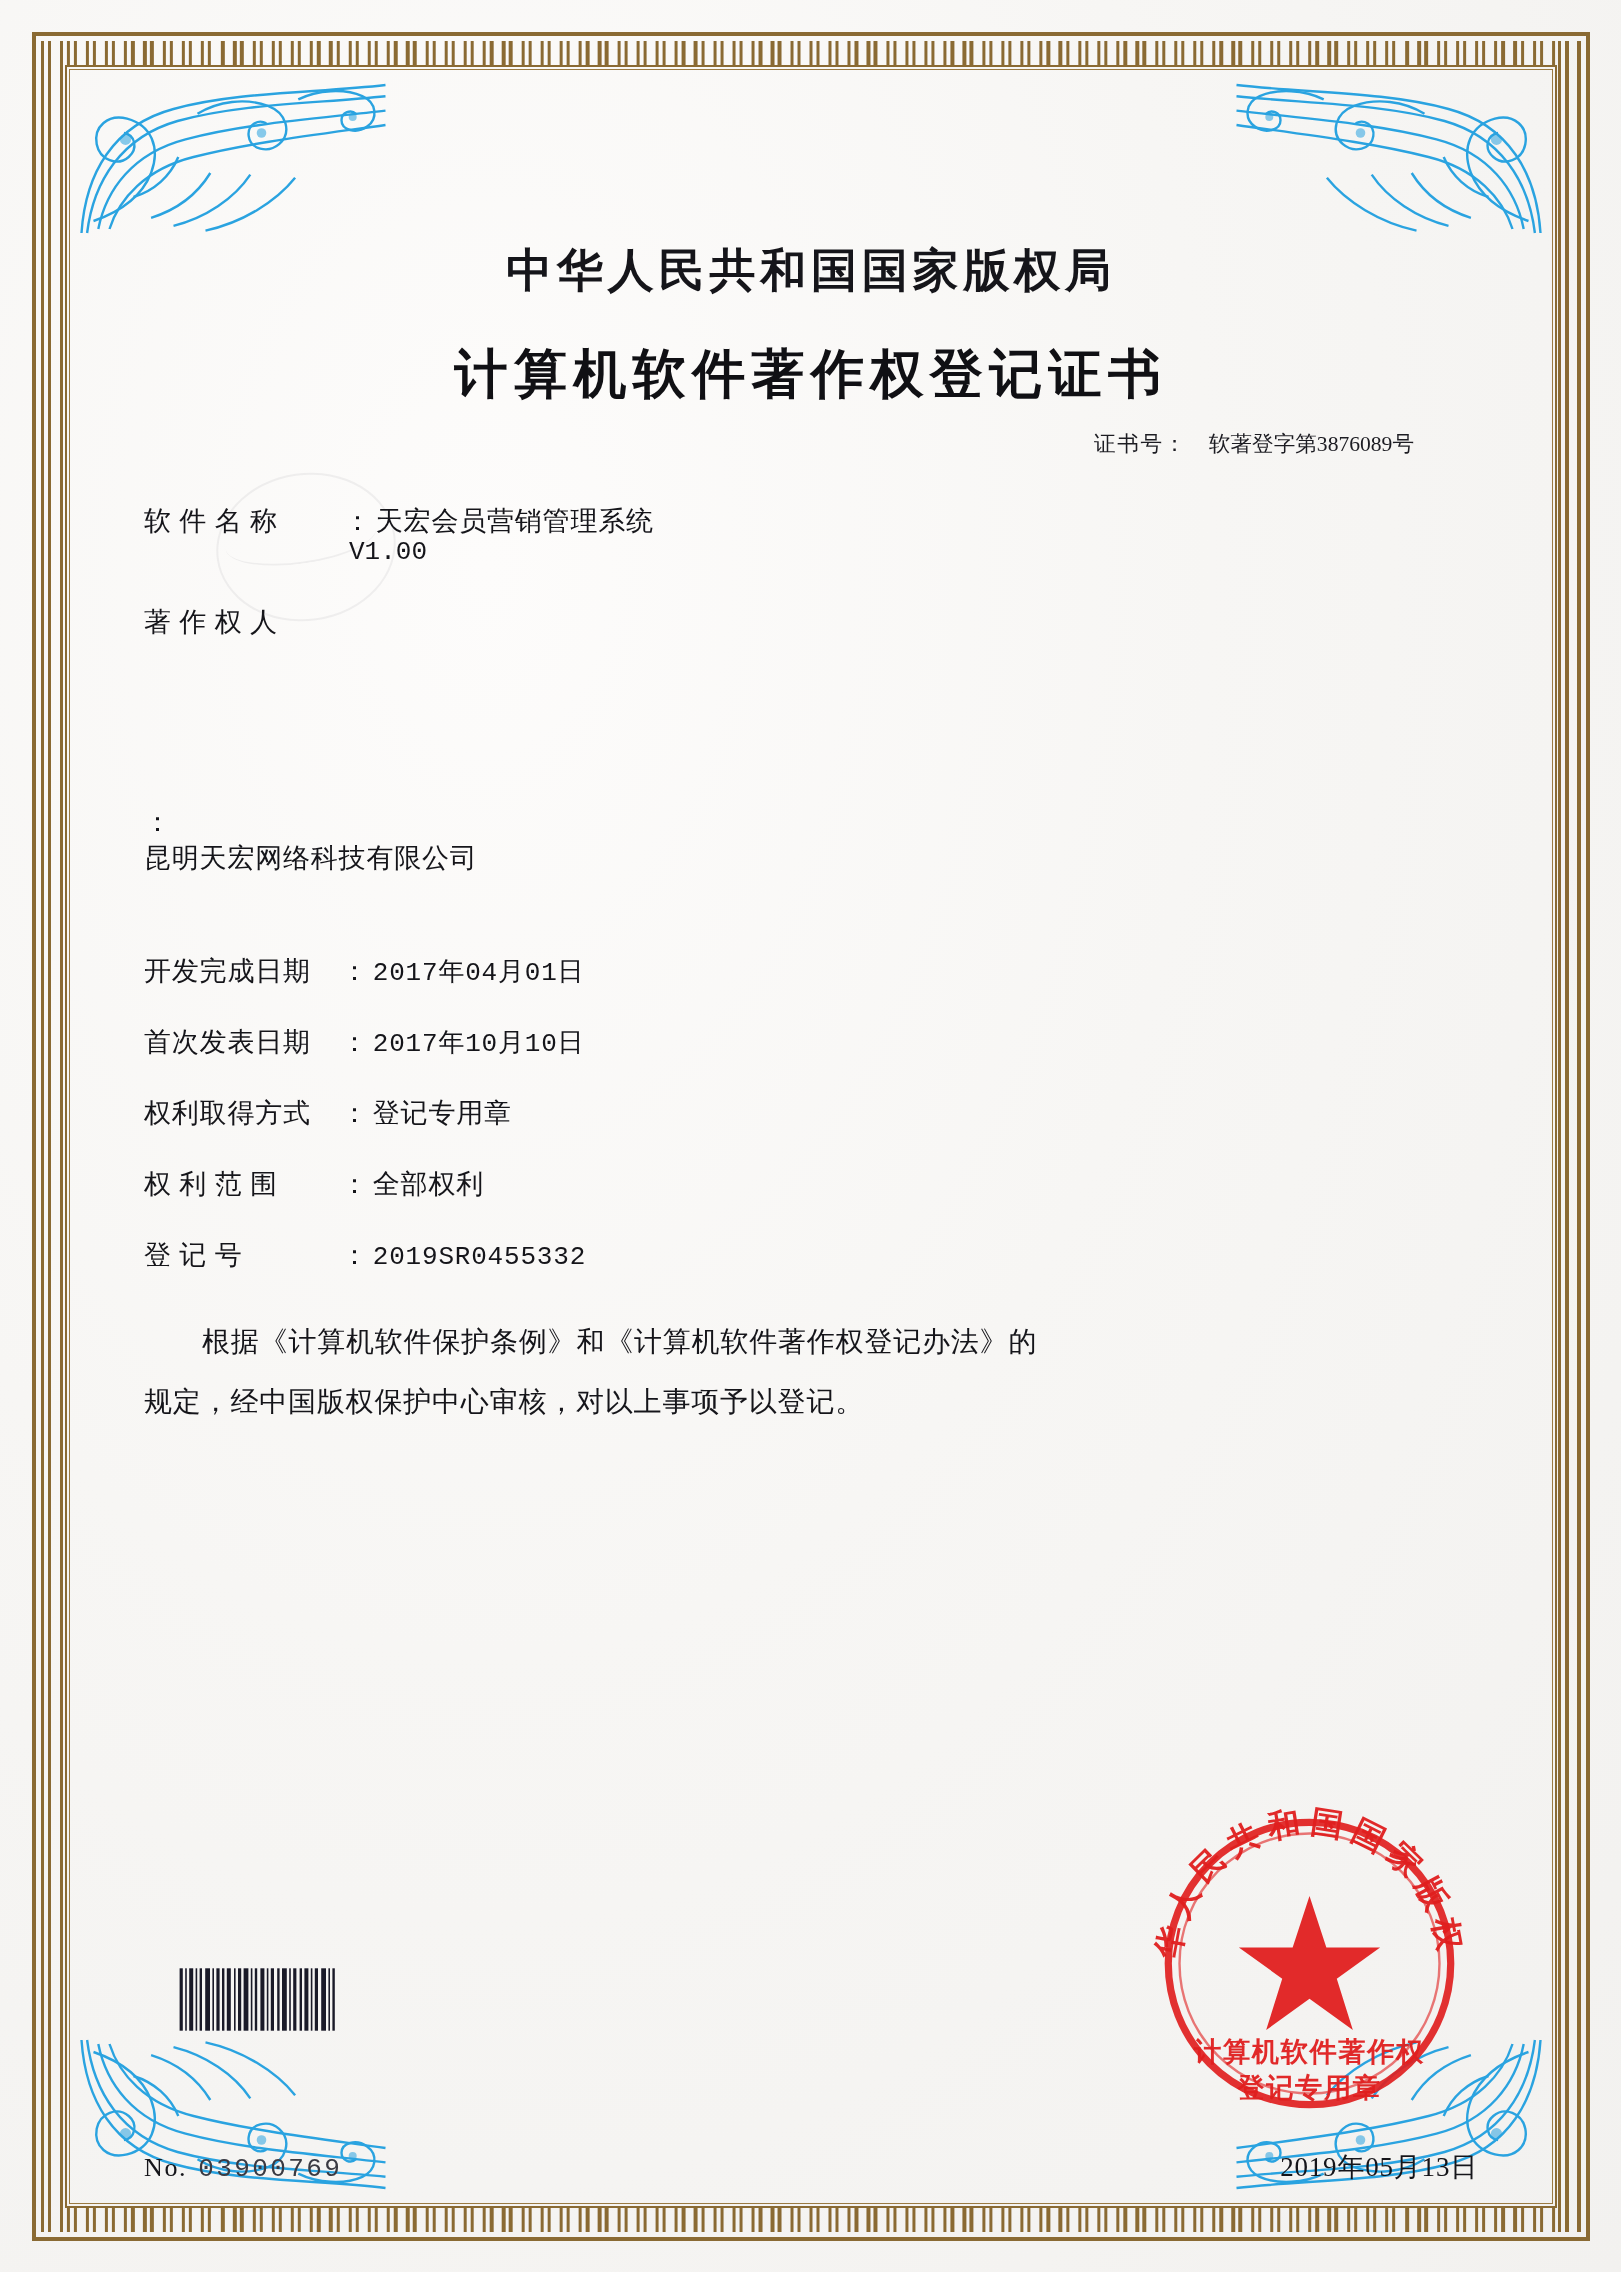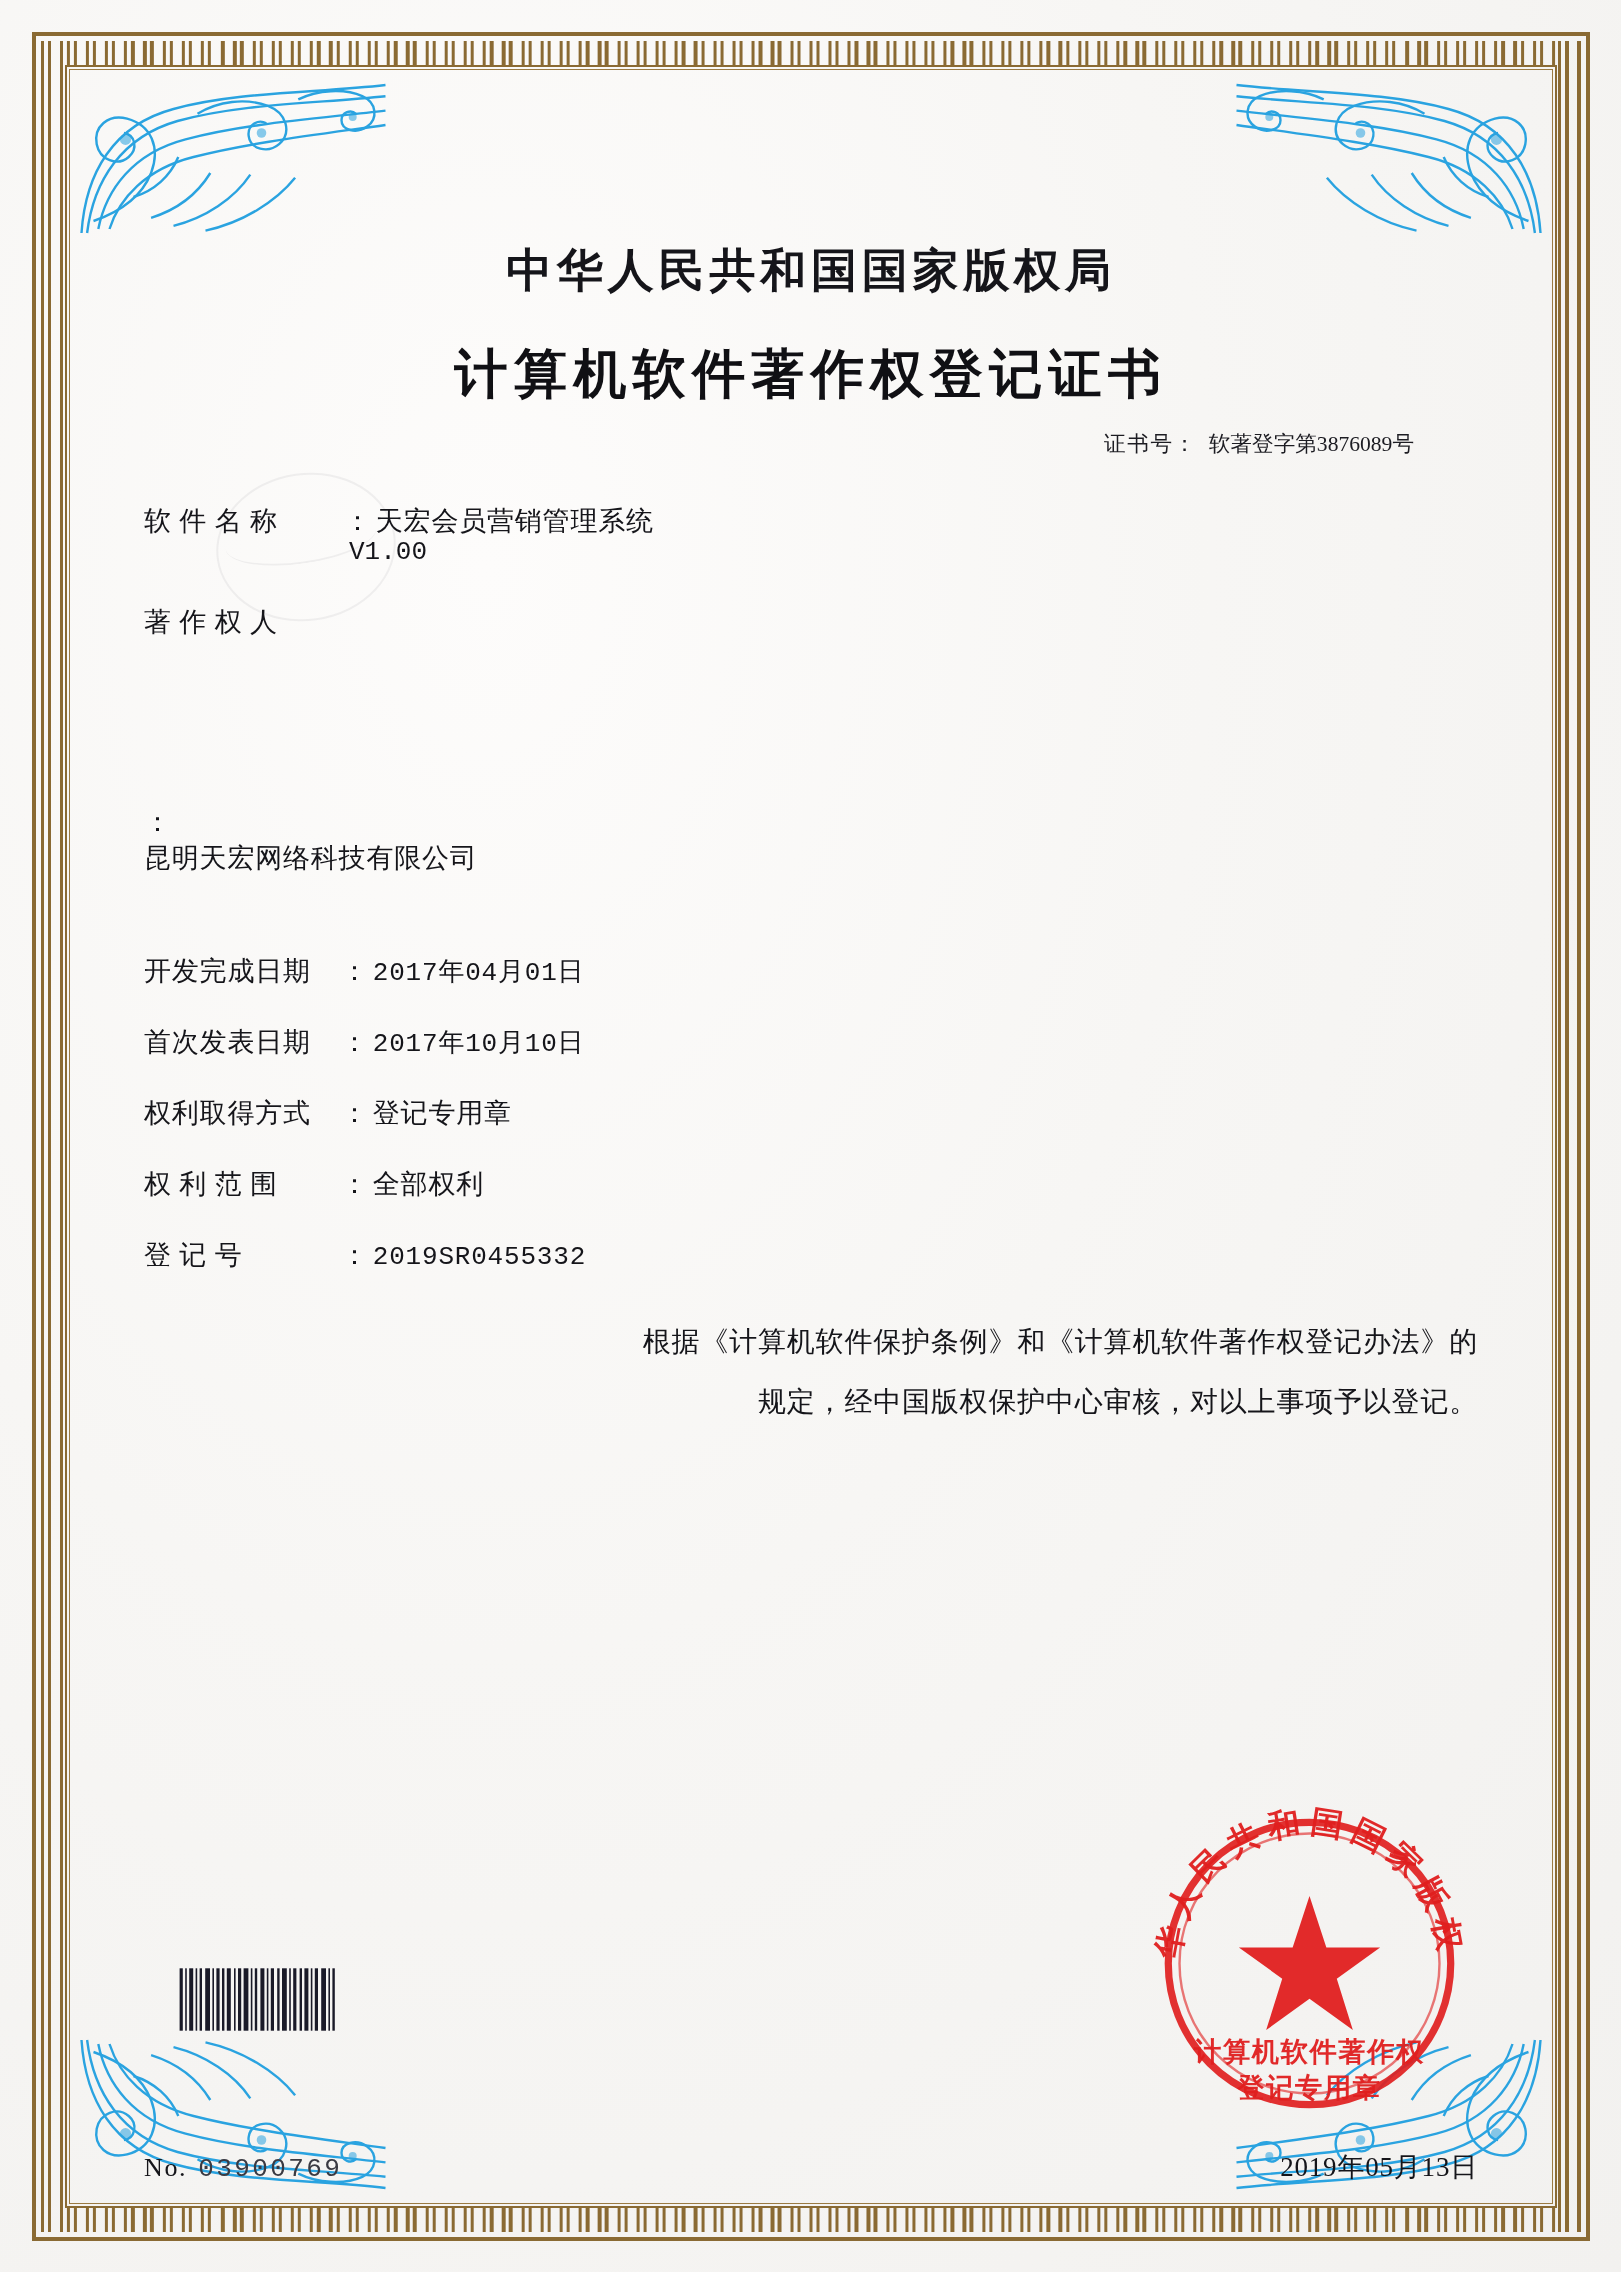--- a/index.html
+++ b/index.html
@@ -103,21 +103,21 @@
     letter-spacing: 6.4px;
     color: #101014;
     margin: 0 0 14.4px 0;
     white-space: nowrap;
   }
 
   .cert-no-row {
     display: flex;
     justify-content: flex-end;
     align-items: baseline;
-    gap: 12px;
+    gap: 22px;
     margin: 17.6px 64px 0 0;
     font-size: 21.6px;
     color: #1c1c22;
     letter-spacing: 1.6px;
   }
   .cert-no-value { letter-spacing: 0px; }
 
   
   .fields { margin-top: 45px; }
   .field-row {
@@ -170,21 +170,21 @@
   .field-row.wide .field-label { width: 197px; flex: 0 0 197px; }
 
   
   .statement {
     margin-top: 43px;
     font-size: 28px;
     line-height: 1.85;
     color: #15151a;
     letter-spacing: 0.8px;
   }
-  .statement p { margin: 0 0 8px 0; text-align: right; }
+  .statement p { margin: 0 0 8px 0; }
   .statement .indent { text-indent: 58px; }
 
   
   .barcode {
     position: absolute;
     left: 178px;
     bottom: 242px;
     width: 240px;
     height: 63px;
   }

